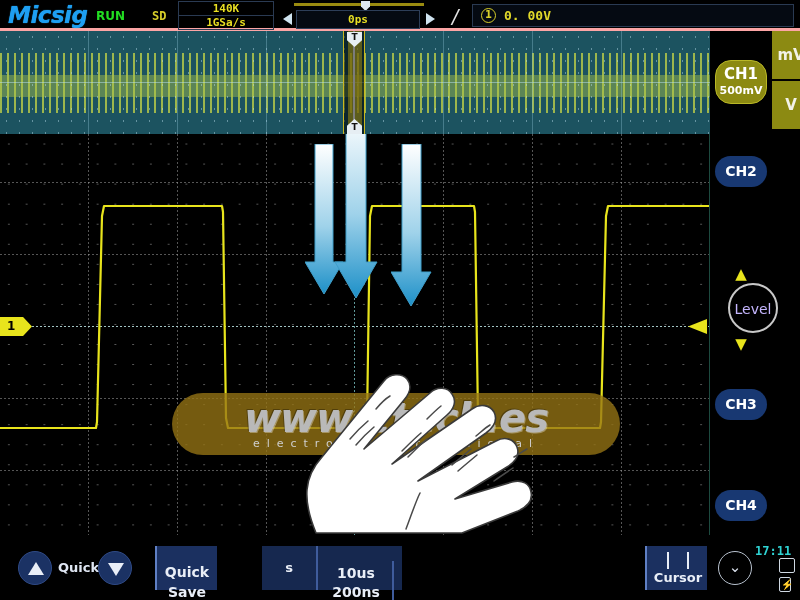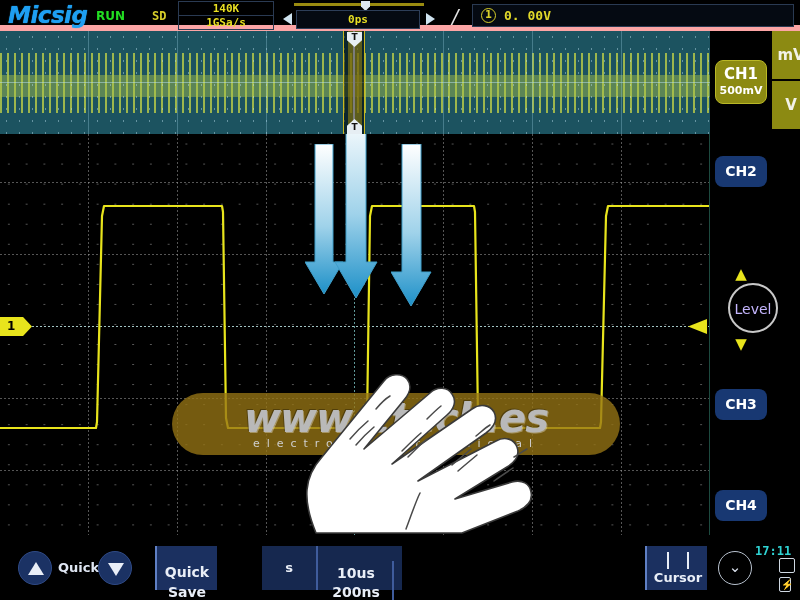--- a/index.html
+++ b/index.html
@@ -12,21 +12,21 @@
   #app {
     position: relative;
     width: 800px; height: 600px;
     background: #000;
   }
 
   
   #topbar {
     position: absolute; left: 0; top: 0; width: 800px; height: 31px;
     background: #000;
-    border-bottom: 6px solid #fca5a5;
+    border-bottom: 3px solid #fca5a5;
   }
   #logo {
     position: absolute; left: 8px; top: 2px;
     font-size: 23px; font-weight: bold; font-style: italic;
     color: #1e9ff2;
     letter-spacing: -0.5px;
     text-shadow: 0 0 1px #2ab0ff;
     font-family: "DejaVu Sans", sans-serif;
   }
   #runstate {
@@ -222,21 +222,21 @@
     position: absolute; left: 62px; width: 38px; height: 48px;
     background: #8c8a12; color: #f2f2e8;
     font-size: 15px; font-weight: bold; text-align: center;
     font-family: "DejaVu Sans", sans-serif;
   }
   #unit-mv { top: 0; line-height: 48px; }
   #unit-v  { top: 50px; line-height: 48px; }
 
   .chbtn {
     position: absolute; left: 5px; width: 52px;
-    border-radius: 8px; text-align: center;
+    border-radius: 16px; text-align: center;
     color: #ffffff; font-weight: bold;
     font-family: "DejaVu Sans", sans-serif;
   }
   #ch1 {
     top: 29px; height: 44px; background: #8c8a12;
     border: 1px solid #b9b726;
   }
   #ch1 .t { font-size: 15px; padding-top: 4px; }
   #ch1 .s { font-size: 11px; padding-top: 1px; }
   #ch2 { top: 125px; height: 31px; background: #183872; line-height: 31px; font-size: 14px; }

